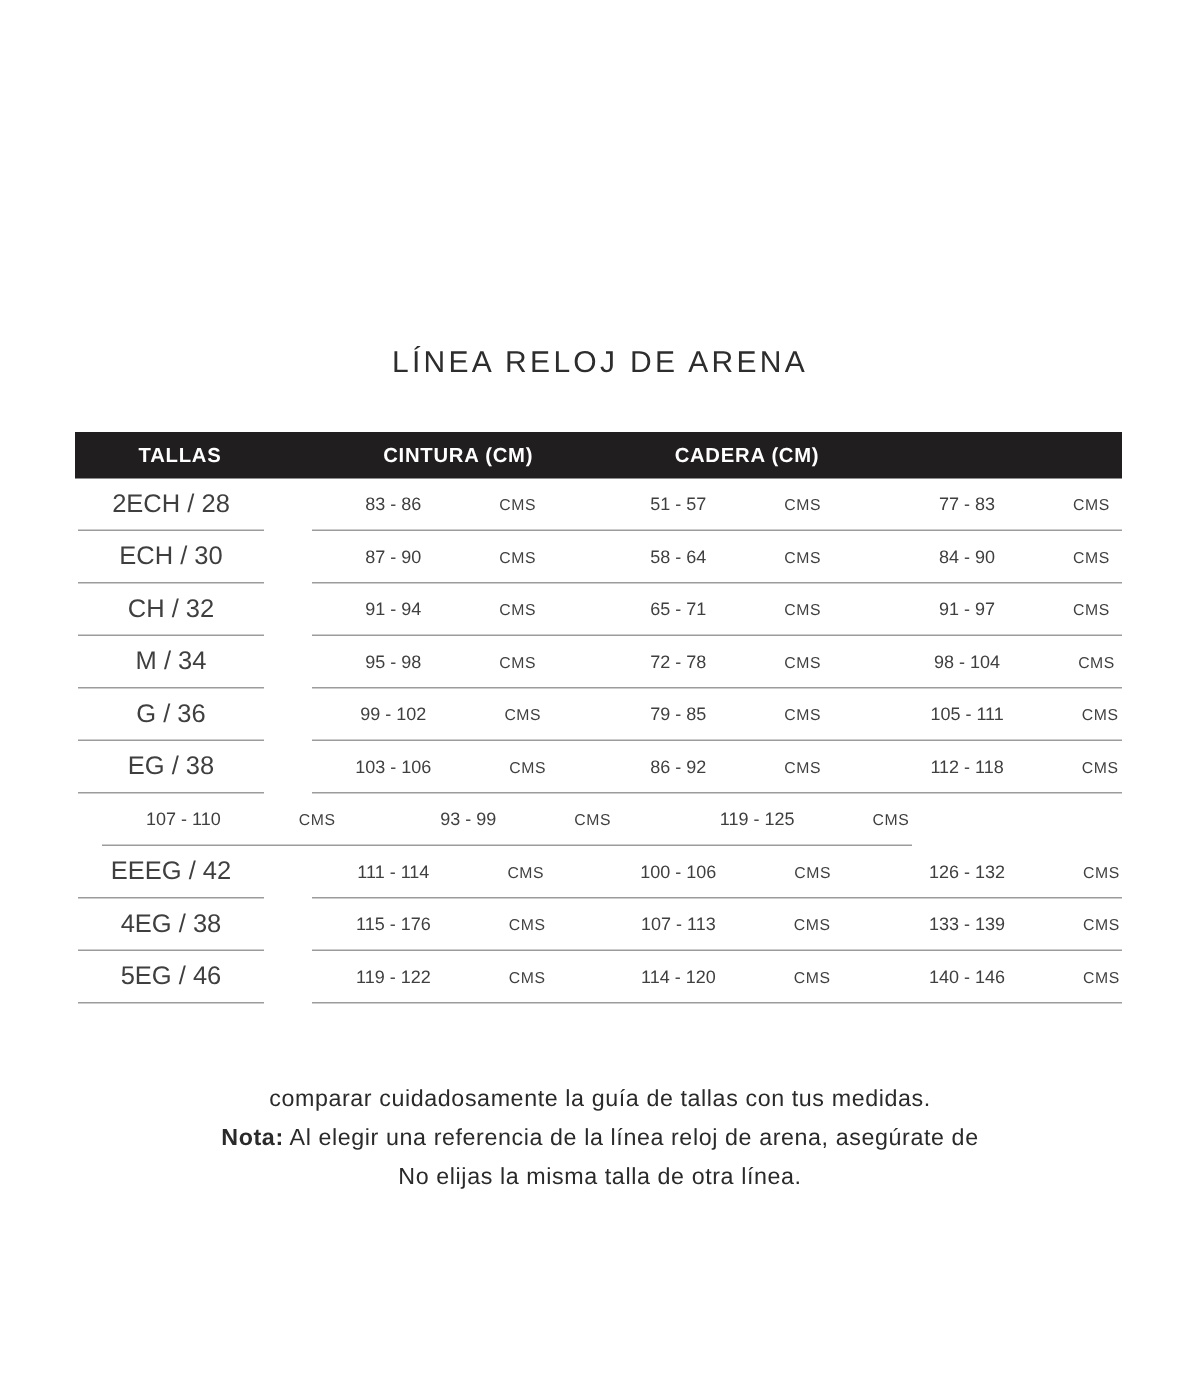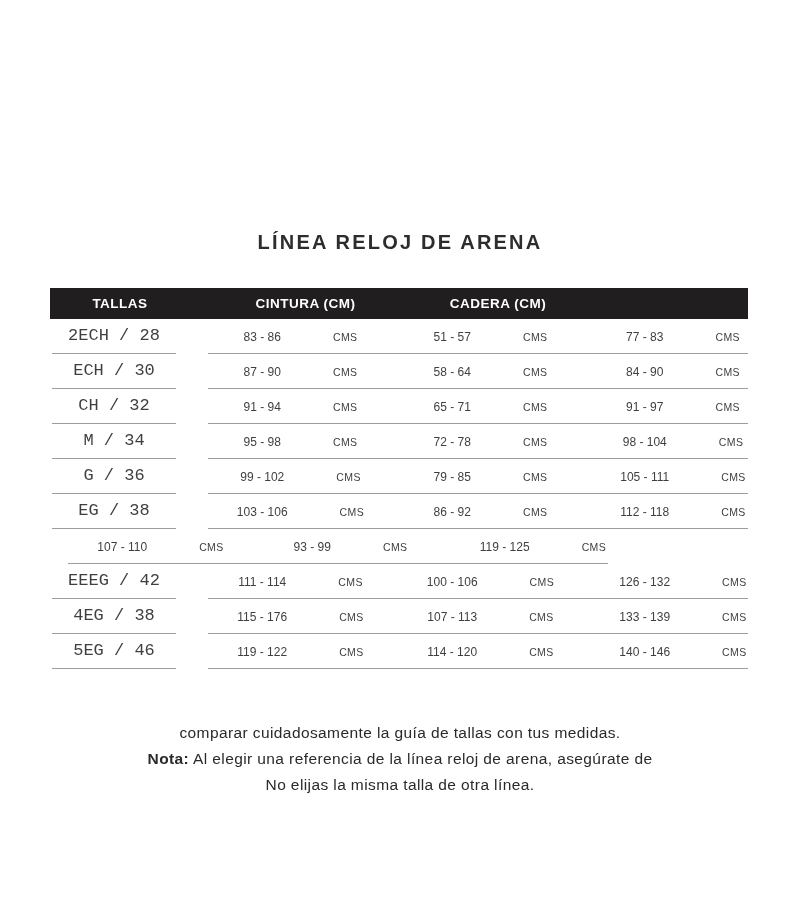--- a/index.html
+++ b/index.html
@@ -19,21 +19,21 @@
     position: relative;
     overflow: hidden;
   }
   .page { position: absolute; inset: 0; }
 
   .title {
     position: absolute;
     top: 231px; left: 0; width: 100%;
     text-align: center;
     font-size: 20px;
-    font-weight: 700;
+    font-weight: 400;
     letter-spacing: 2.2px;
     color: var(--title-text);
   }
 
   .size-table {
     position: absolute;
     top: 288px; left: 50px; width: 698px;
   }
 
   .thead {
@@ -51,21 +51,21 @@
   .hspace { width: 18px; }
   .h2 { width: 185px; }
   .h3 { width: 195px; }
   .h4 { width: 160px; padding-left: 30px; }
 
   .row { display: flex; height: 35px; }
   .c1 {
     width: 124px; margin-left: 2px; margin-right: 14px;
     border-bottom: 1px solid var(--line);
     text-align: center; line-height: 34px;
-    font-size: 17px; color: var(--row-text); font-family: Liberation Mono, monospace;
+    font-size: 17px; color: var(--row-text);
   }
   .rest {
     margin-left: 18px; width: 540px;
     display: flex;
     border-bottom: 1px solid var(--line);
   }
   .cell {
     text-align: center; line-height: 34px;
     color: var(--row-text);
   }

